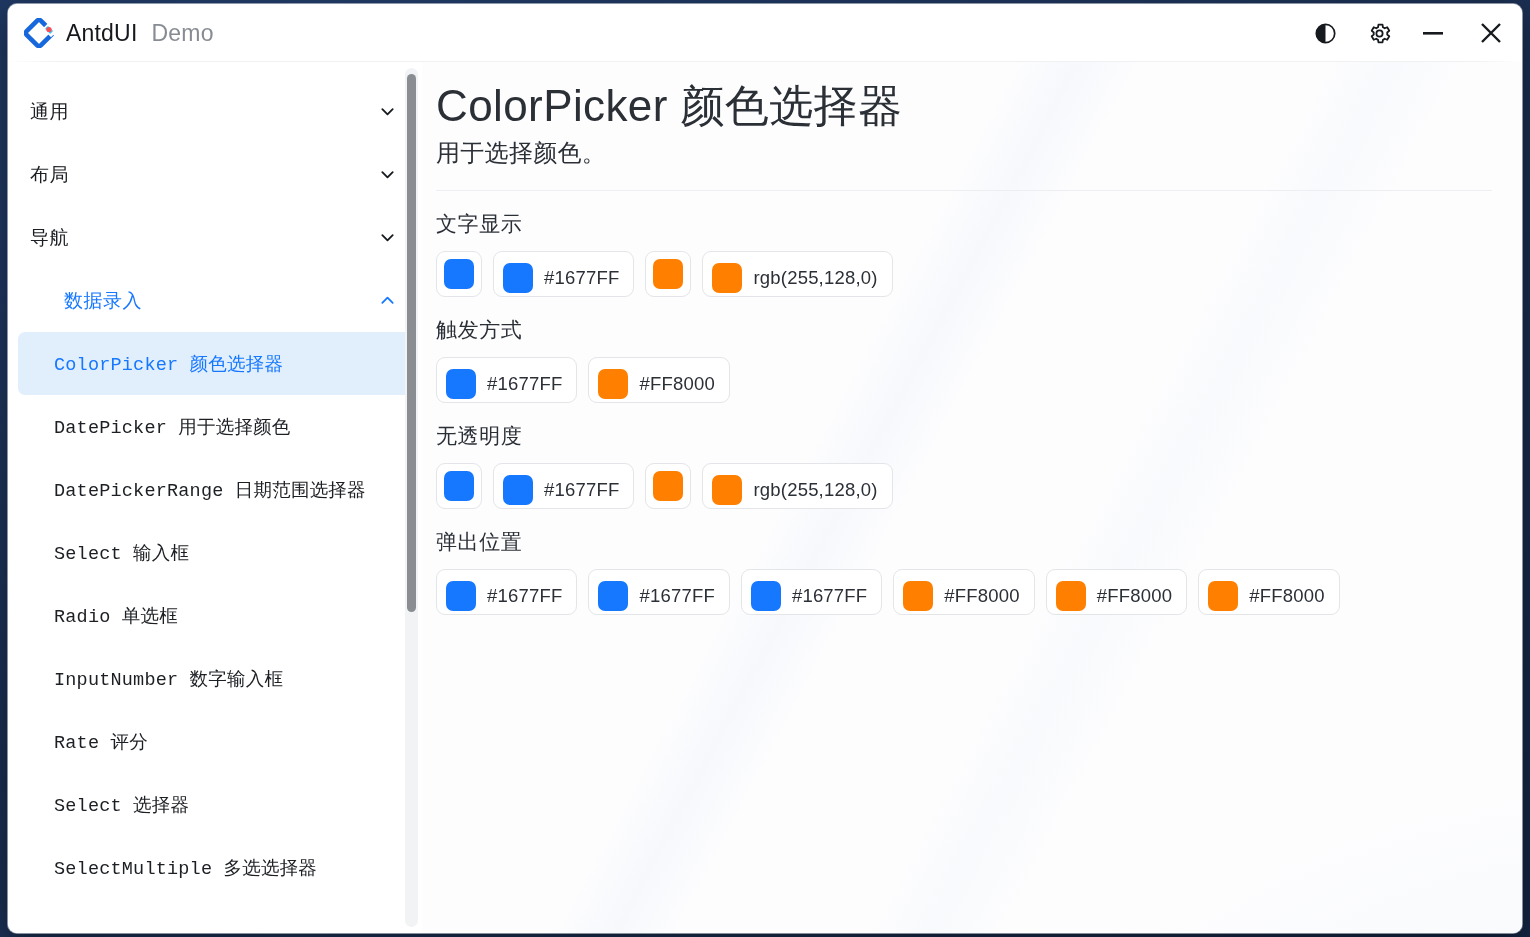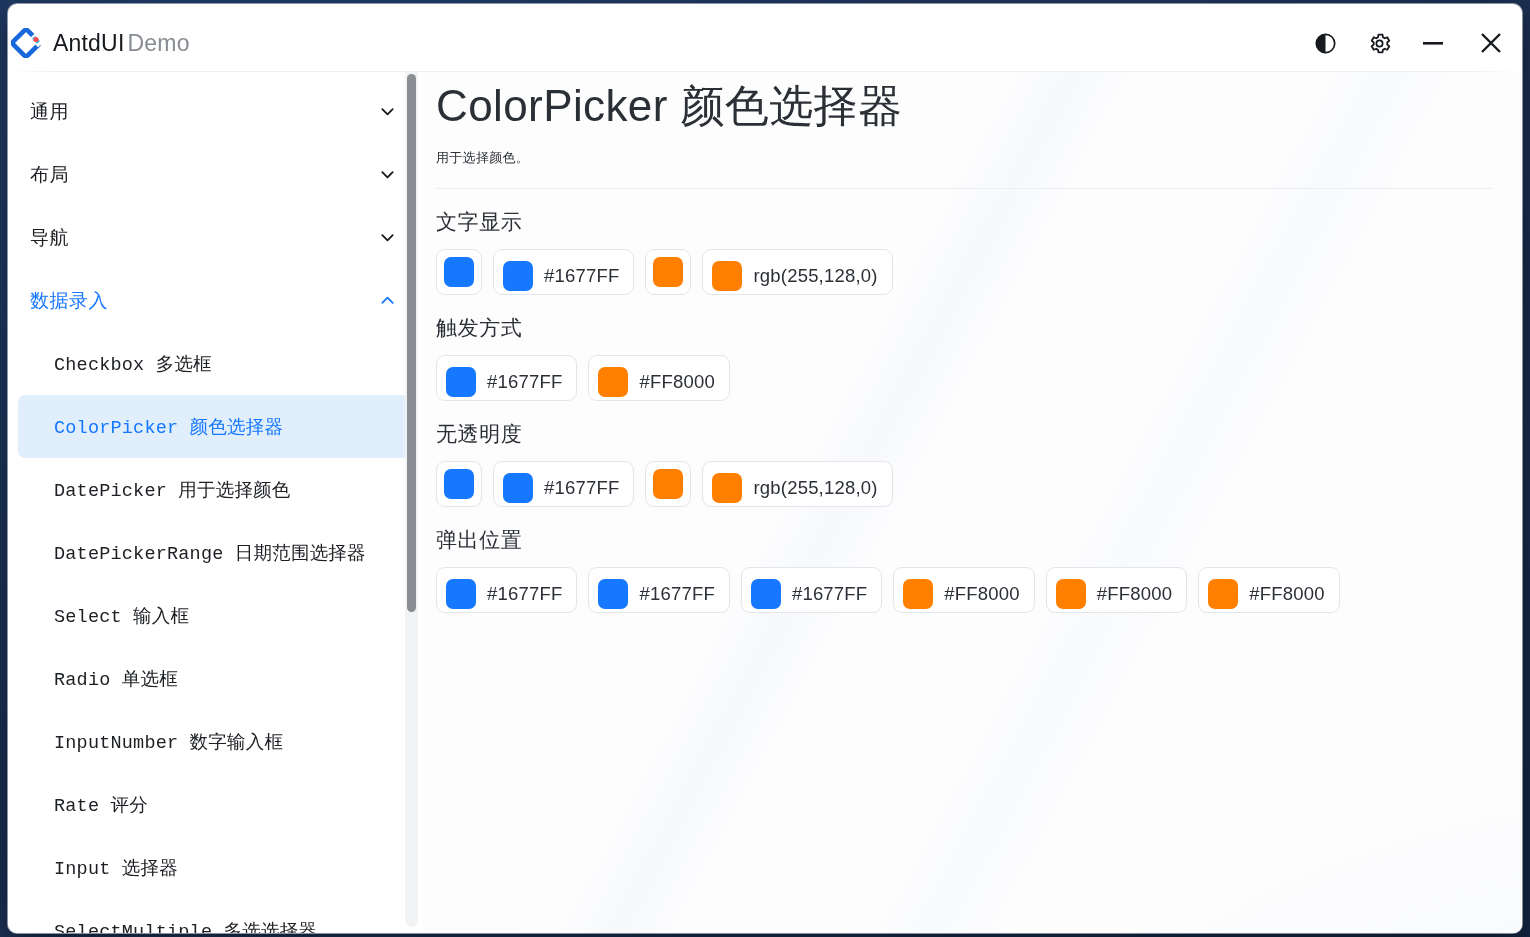--- a/index.html
+++ b/index.html
@@ -27,27 +27,27 @@
     height: 929px;
     background: #ffffff;
     border-radius: 9px;
     overflow: hidden;
     box-shadow: 0 0 0 1px rgba(255,255,255,0.5), 0 10px 34px rgba(0,0,0,0.45);
   }
 
   
   #titlebar {
     position: absolute;
-    left: 0; top: 10px;
+    left: 0; top: 0;
     width: 100%;
     height: 58px;
     background: #ffffff;
     display: flex;
     align-items: center;
-    padding: 0 0 0 3px;
+    padding: 0 0 0 16px;
     z-index: 20;
     text-align: center;
   }
   #titlebar::after {
     content: "";
     position: absolute;
     left: 0; right: 0; bottom: 0;
     height: 1px;
     background: linear-gradient(90deg, rgba(0,0,0,0.0) 0%, rgba(0,0,0,0.055) 3%, rgba(0,0,0,0.055) 97%, rgba(0,0,0,0.0) 100%);
   }
@@ -61,21 +61,21 @@
 
   .app-title {
     font-size: 23px;
     color: #15181c;
     letter-spacing: 0.2px;
     white-space: nowrap;
   }
   .app-title-sub {
     font-size: 23px;
     color: #878c93;
-    margin-left: 3px;
+    margin-left: 14px;
     letter-spacing: 0.2px;
     white-space: nowrap;
   }
 
   .win-actions {
     margin-left: auto;
     display: flex;
     align-items: center;
     height: 100%;
   }
@@ -121,21 +121,21 @@
     display: flex;
     align-items: center;
     padding: 0 26px 0 22px;
     cursor: default;
   }
   .nav-group-label {
     font-size: 19px;
     color: #1c1f23;
     letter-spacing: 0.5px;
   }
-  .nav-group.open .nav-group-label { color: #1677ff; }
+  .nav-group.open .nav-group-label { color: #1677ff; margin-left: 34px; }
   .nav-chevron {
     margin-left: auto;
     width: 17px; height: 17px;
     display: block;
   }
   .nav-chevron svg { display: block; }
 
   .nav-item {
     height: 63px;
     display: flex;
@@ -203,22 +203,22 @@
 
   .page-title {
     font-size: 44px;
     font-weight: 400;
     color: #2b2f36;
     letter-spacing: 0.4px;
     line-height: 1.22;
     white-space: nowrap;
   }
   .page-desc {
-    margin-top: 16px;
-    font-size: 13px;
+    margin-top: 4px;
+    font-size: 24px;
     color: #2b2f36;
     letter-spacing: 0.3px;
   }
   .divider {
     margin-top: 21px;
     height: 1px;
     background: #eceef1;
   }
 
   .section-title {
@@ -354,23 +354,20 @@
             </span>
           </div>
           <div class="nav-group open">
             <span class="nav-group-label">数据录入</span>
             <span class="nav-chevron" style="color: rgb(22, 119, 255);">
               <svg viewBox="0 0 18 18" width="17" height="17">
                 <path d="M3.5 11.5 L9 6 L14.5 11.5" fill="none" stroke="currentColor" stroke-width="1.9" stroke-linecap="round" stroke-linejoin="round"></path>
               </svg>
             </span>
           </div>
-          <div class="nav-item">
-            <span class="nav-item-label">Checkbox 多选框</span>
-          </div>
           <div class="nav-item active">
             <span class="nav-item-label">ColorPicker 颜色选择器</span>
           </div>
           <div class="nav-item">
             <span class="nav-item-label">DatePicker 用于选择颜色</span>
           </div>
           <div class="nav-item">
             <span class="nav-item-label">DatePickerRange 日期范围选择器</span>
           </div>
           <div class="nav-item">
@@ -379,21 +376,21 @@
           <div class="nav-item">
             <span class="nav-item-label">Radio 单选框</span>
           </div>
           <div class="nav-item">
             <span class="nav-item-label">InputNumber 数字输入框</span>
           </div>
           <div class="nav-item">
             <span class="nav-item-label">Rate 评分</span>
           </div>
           <div class="nav-item">
-            <span class="nav-item-label">Input 选择器</span>
+            <span class="nav-item-label">Select 选择器</span>
           </div>
           <div class="nav-item">
             <span class="nav-item-label">SelectMultiple 多选选择器</span>
           </div>
         </div>
 
       <div id="sb-track">
         <div id="sb-thumb"></div>
       </div>
     </div>

